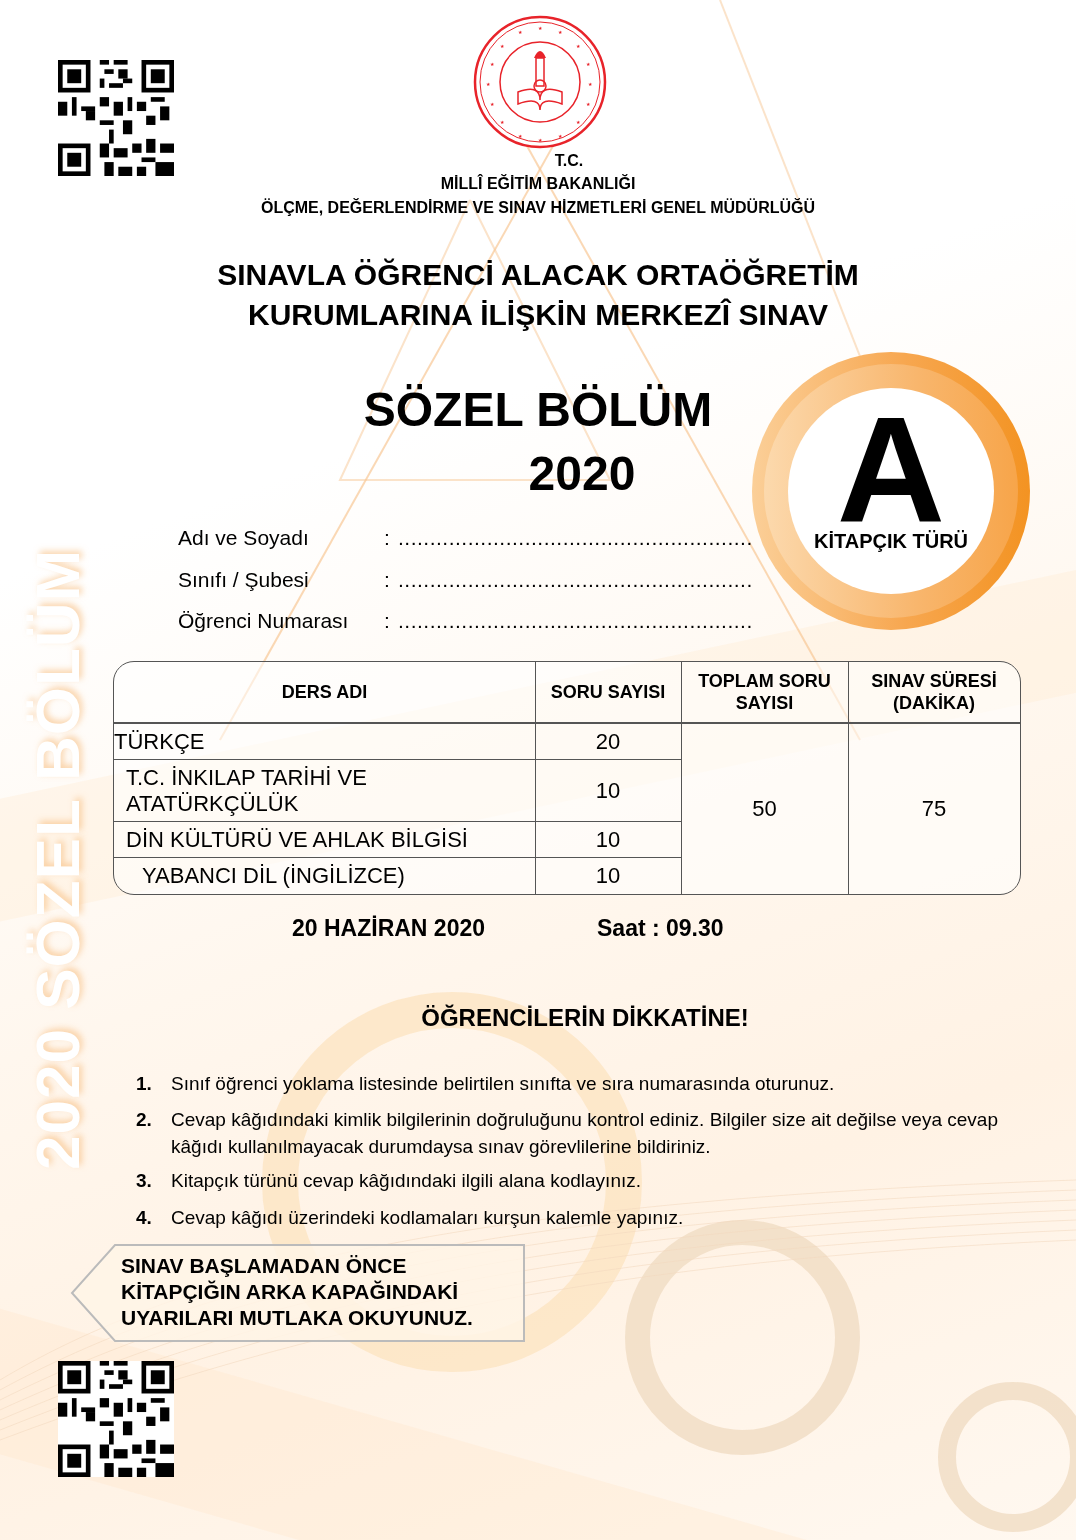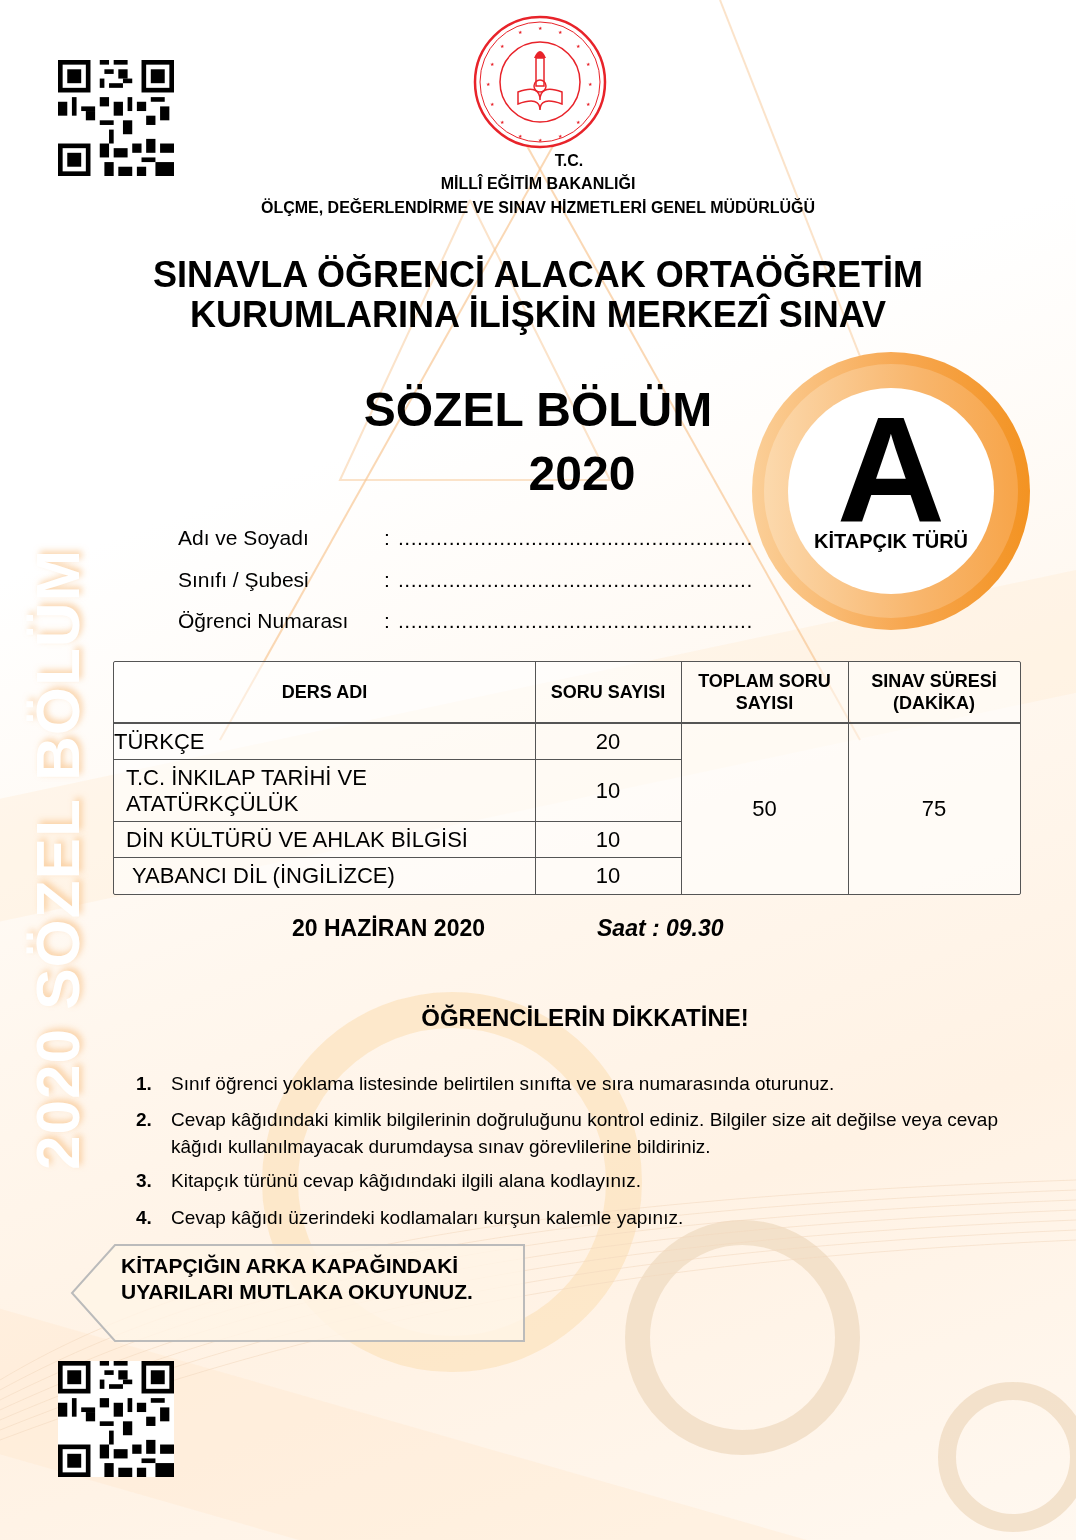--- a/index.html
+++ b/index.html
@@ -12,21 +12,21 @@
   
   .bg-stripe { position: absolute; background: rgba(255, 235, 210, 0.35); transform-origin: left top; }
   .bg-ring { position: absolute; border-radius: 50%; border-style: solid; border-color: rgba(240, 220, 195, 0.8); box-sizing: border-box; }
   .bg-tri { position: absolute; }
   
   .qr { position: absolute; width: 116px; height: 116px; }
   
   .seal { position: absolute; left: 472px; top: 14px; width: 136px; height: 136px; }
   .center-text { position: absolute; left: 0; width: 1076px; text-align: center; font-weight: bold; }
   .hdr-small { font-size: 16px; line-height: 22px; }
-  .hdr-mid { font-size: 36px; line-height: 38px; }
+  .hdr-mid { font-size: 30px; line-height: 38px; }
   .hdr-big { font-size: 48px; line-height: 60px; }
   
   .badge-outer {
     position: absolute; left: 752px; top: 352px; width: 278px; height: 278px; border-radius: 50%;
     background: linear-gradient(90deg, #fbcf98 0%, #f7a750 55%, #f39322 100%);
   }
   .badge-mid {
     position: absolute; left: 12px; top: 12px; width: 254px; height: 254px; border-radius: 50%;
     background: linear-gradient(90deg, #fcd9ad 0%, #f8b66d 60%, #f7a54a 100%);
   }
@@ -37,21 +37,21 @@
   .badge-letter { position: absolute; left: 0; width: 206px; top: 6px; text-align: center; font-size: 150px; font-weight: bold; line-height: 150px; }
   .badge-label { position: absolute; left: 0; width: 206px; top: 142px; text-align: center; font-size: 20px; font-weight: bold; }
   
   .field-row { position: absolute; left: 178px; font-size: 21px; height: 28px; line-height: 28px; }
   .field-label { position: absolute; left: 0; white-space: nowrap; }
   .field-sep { position: absolute; left: 206px; }
   .field-dots { position: absolute; left: 220px; width: 382px; overflow: hidden; white-space: nowrap; letter-spacing: 0.5px; }
   
   .exam-table {
     position: absolute; left: 113px; top: 661px; width: 906px; height: 232px;
-    border: 1.5px solid #555; border-radius: 2px; overflow: hidden; background: rgba(255,255,255,0.55);
+    border: 1.5px solid #555; border-radius: 21px; overflow: hidden; background: rgba(255,255,255,0.55);
   }
   .cell { position: absolute; box-sizing: border-box; display: flex; align-items: center; }
   .th { font-weight: bold; font-size: 18px; justify-content: center; text-align: center; line-height: 22px; }
   .td { font-size: 22px; line-height: 26px; }
   .vline { position: absolute; top: 0; bottom: 0; width: 1px; background: #555; }
   .hline { position: absolute; height: 1px; background: #555; }
   
   .info-date { position: absolute; top: 915px; font-size: 23px; font-weight: bold; }
   .section-title { position: absolute; top: 1004px; left: 0; width: 1170px; text-align: center; font-size: 24px; font-weight: bold; }
   .rule { position: absolute; left: 136px; font-size: 19px; line-height: 27px; width: 900px; }
@@ -263,33 +263,33 @@
   <div class="hline" style="left:0; width:567px; top:97px;"></div>
 
   <div class="cell td" style="left:12px; top:98px; width:300px; height:61px;">T.C. İNKILAP TARİHİ VE ATATÜRKÇÜLÜK</div>
   <div class="cell td" style="left:421px; top:98px; width:146px; height:61px; justify-content:center;">10</div>
   <div class="hline" style="left:0; width:567px; top:159px;"></div>
 
   <div class="cell td" style="left:12px; top:160px; width:405px; height:35px;">DİN KÜLTÜRÜ VE AHLAK BİLGİSİ</div>
   <div class="cell td" style="left:421px; top:160px; width:146px; height:35px; justify-content:center;">10</div>
   <div class="hline" style="left:0; width:567px; top:195px;"></div>
 
-  <div class="cell td" style="left:18px; top:196px; width:405px; height:35px;">YABANCI DİL (İNGİLİZCE)</div>
+  <div class="cell td" style="left:28px; top:196px; width:405px; height:35px;">YABANCI DİL (İNGİLİZCE)</div>
   <div class="cell td" style="left:421px; top:196px; width:146px; height:35px; justify-content:center;">10</div>
 
   <div class="cell td" style="left:567px; top:62px; width:167px; height:170px; justify-content:center;">50</div>
   <div class="cell td" style="left:734px; top:62px; width:172px; height:170px; justify-content:center;">75</div>
 
   <div class="vline" style="left:421px;"></div>
   <div class="vline" style="left:567px;"></div>
   <div class="vline" style="left:734px;"></div>
 </div>
 
 <div class="info-date" style="left:292px;">20 HAZİRAN 2020</div>
-<div class="info-date" style="left:597px;font-style:italic;">Saat : 09.30</div>
+<div class="info-date" style="left:597px;">Saat : 09.30</div>
 
 <div class="section-title">ÖĞRENCİLERİN DİKKATİNE!</div>
 
 <div class="rule" style="top:1070px;">
   <span class="rule-num">1.</span>
   <span class="rule-text">Sınıf öğrenci yoklama listesinde belirtilen sınıfta ve sıra numarasında oturunuz.</span>
 </div>
 <div class="rule" style="top:1106px;">
   <span class="rule-num">2.</span>
   <span class="rule-text" style="width:860px;">Cevap kâğıdındaki kimlik bilgilerinin doğruluğunu kontrol ediniz. Bilgiler size ait değilse veya cevap kâğıdı kullanılmayacak durumdaysa sınav görevlilerine bildiriniz.</span>
@@ -301,16 +301,17 @@
 <div class="rule" style="top:1204px;">
   <span class="rule-num">4.</span>
   <span class="rule-text">Cevap kâğıdı üzerindeki kodlamaları kurşun kalemle yapınız.</span>
 </div>
 
 <div class="warn-box">
   <svg width="456" height="100" style="position:absolute; left:0; top:0;">
     <polygon points="45,2 454,2 454,98 45,98 2,50" fill="rgba(255,244,230,0.85)" stroke="#bbb" stroke-width="2"></polygon>
   </svg>
   <div class="warn-text">
+    <div>SINAV BAŞLAMADAN ÖNCE</div>
     <div>KİTAPÇIĞIN ARKA KAPAĞINDAKİ</div>
     <div>UYARILARI MUTLAKA OKUYUNUZ.</div>
   </div>
 </div>
 
 </body></html>

